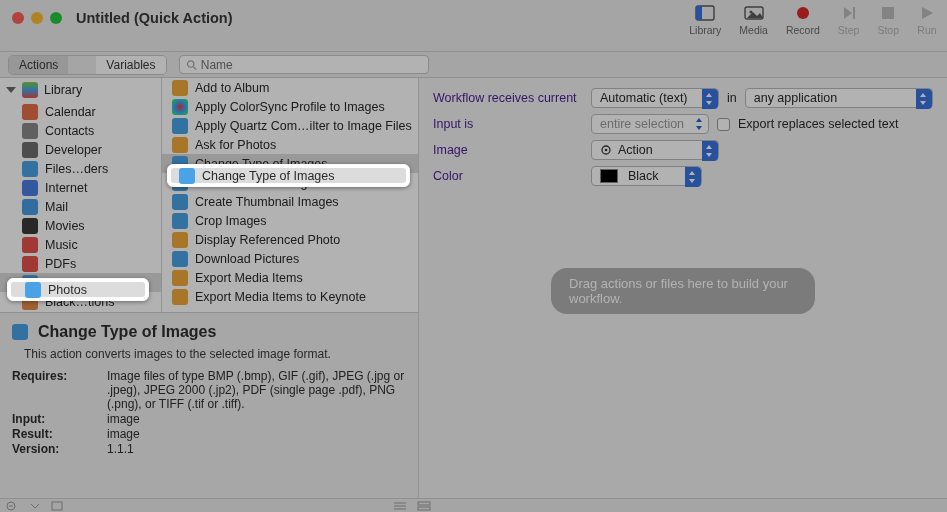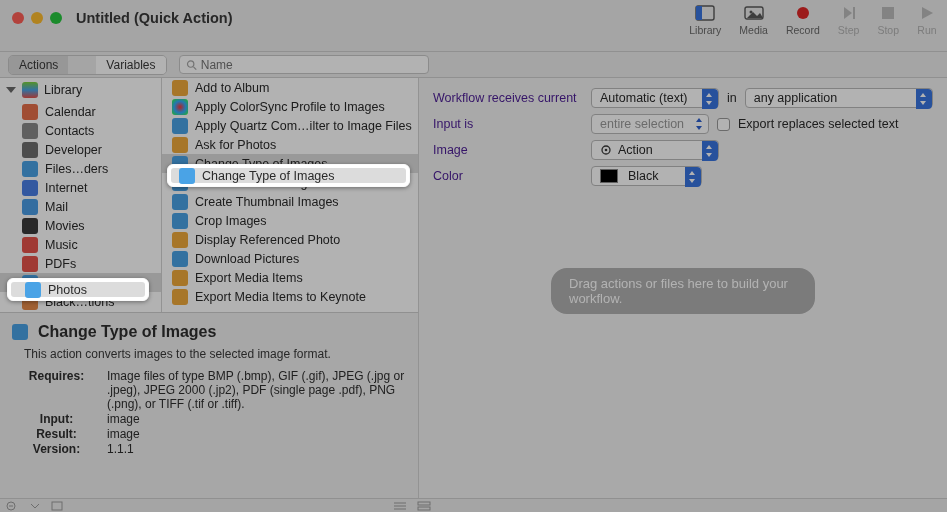--- a/index.html
+++ b/index.html
@@ -42,21 +42,21 @@
   .lib-list li, .action-list li { display:flex; align-items:center; gap:7px; padding: 2px 8px 2px 22px; height: 19px; font-size: 12.5px; white-space: nowrap; overflow: hidden; text-overflow: ellipsis; }
   .action-list li { padding-left: 10px; }
   .lib-list li.sel, .action-list li.sel { background: #dcdcdc; }
   .row-icon { width: 16px; height: 16px; border-radius: 3px; flex-shrink:0; display:flex; align-items:center; justify-content:center; font-size:10px; color:#fff; }
 
   
   .infopane { position: absolute; left: 0; width: 419px; bottom: 14px; height: 186px; background: #efefef; border-top: 1px solid #cfcfcf; border-right: 1px solid #d3d3d3; padding: 10px 12px 6px 12px; font-size: 12px; color:#2f2f2f; overflow:hidden; }
   .infopane h2 { font-size: 16px; font-weight: 700; margin-bottom: 6px; display:flex; align-items:center; gap:10px; }
   .infopane .desc { font-size: 12px; margin: 4px 0 8px 12px; color:#3a3a3a; }
   .infopane .kv { display:flex; margin: 1px 0; }
-  .infopane .kv .k { width: 95px; text-align: center; font-weight: 600; padding-right: 6px; }
+  .infopane .kv .k { width: 95px; text-align: left; font-weight: 600; padding-right: 6px; }
   .infopane .kv .v { flex: 1; }
 
   
   .bottomstrip { position: absolute; left: 0; right: 0; bottom: 0; height: 14px; background: #ececec; border-top: 1px solid #cfcfcf; display:flex; align-items:center; padding: 0 6px; gap:8px; }
   .bottomstrip .right { margin-left: auto; display:flex; gap:10px; padding-right: 510px; }
   .mini-icon { width: 14px; height: 10px; opacity:.6; }
 
   
   .wf-config { position: absolute; top: 0; left: 0; right: 0; padding: 10px 14px; background: #f3f3f3; }
   .wf-row { display:flex; align-items:center; gap:8px; margin-bottom: 6px; font-size: 12.5px; }

